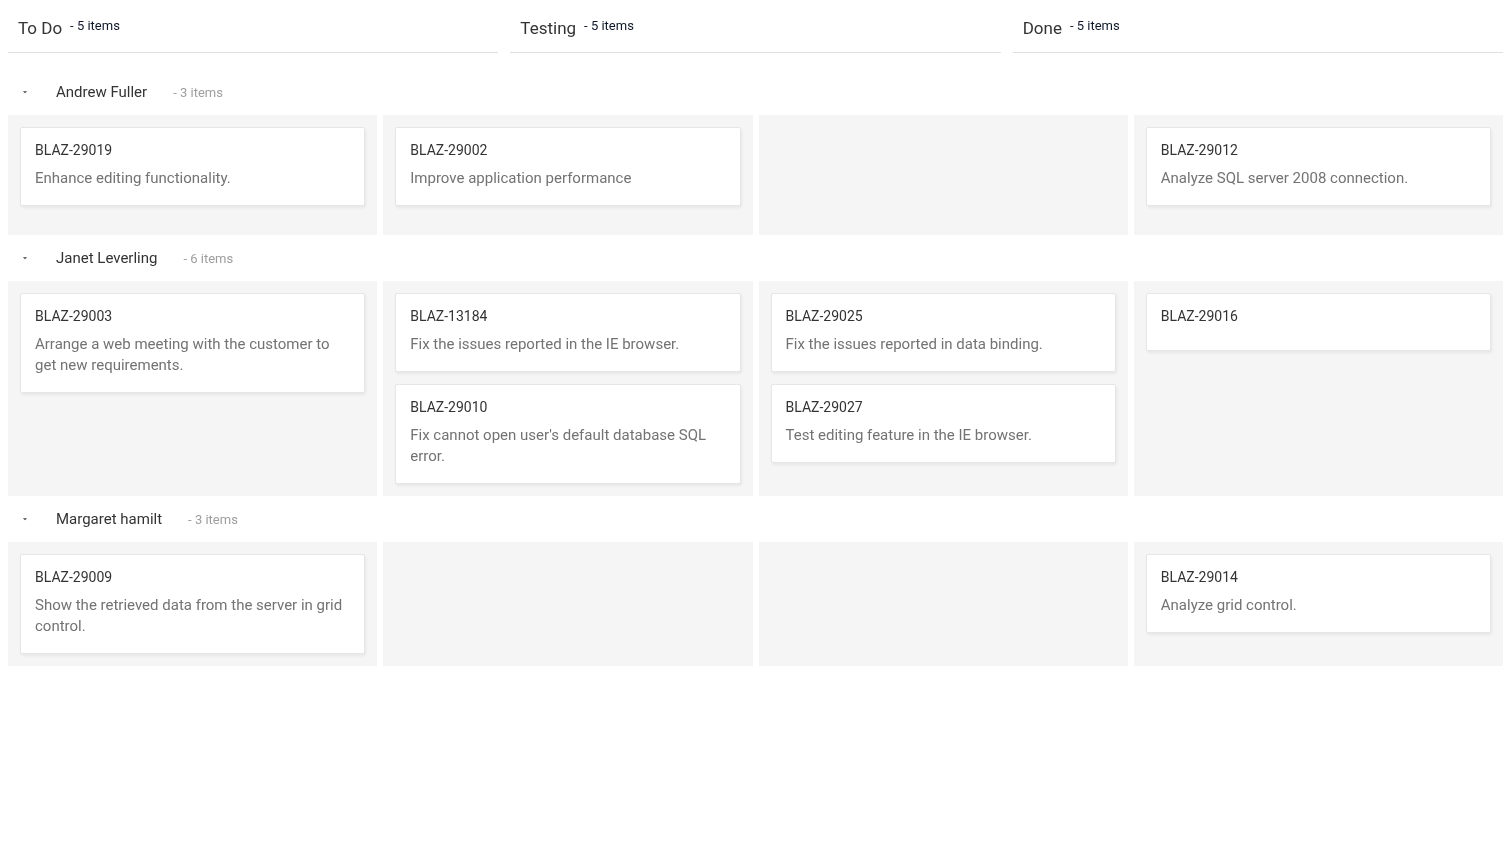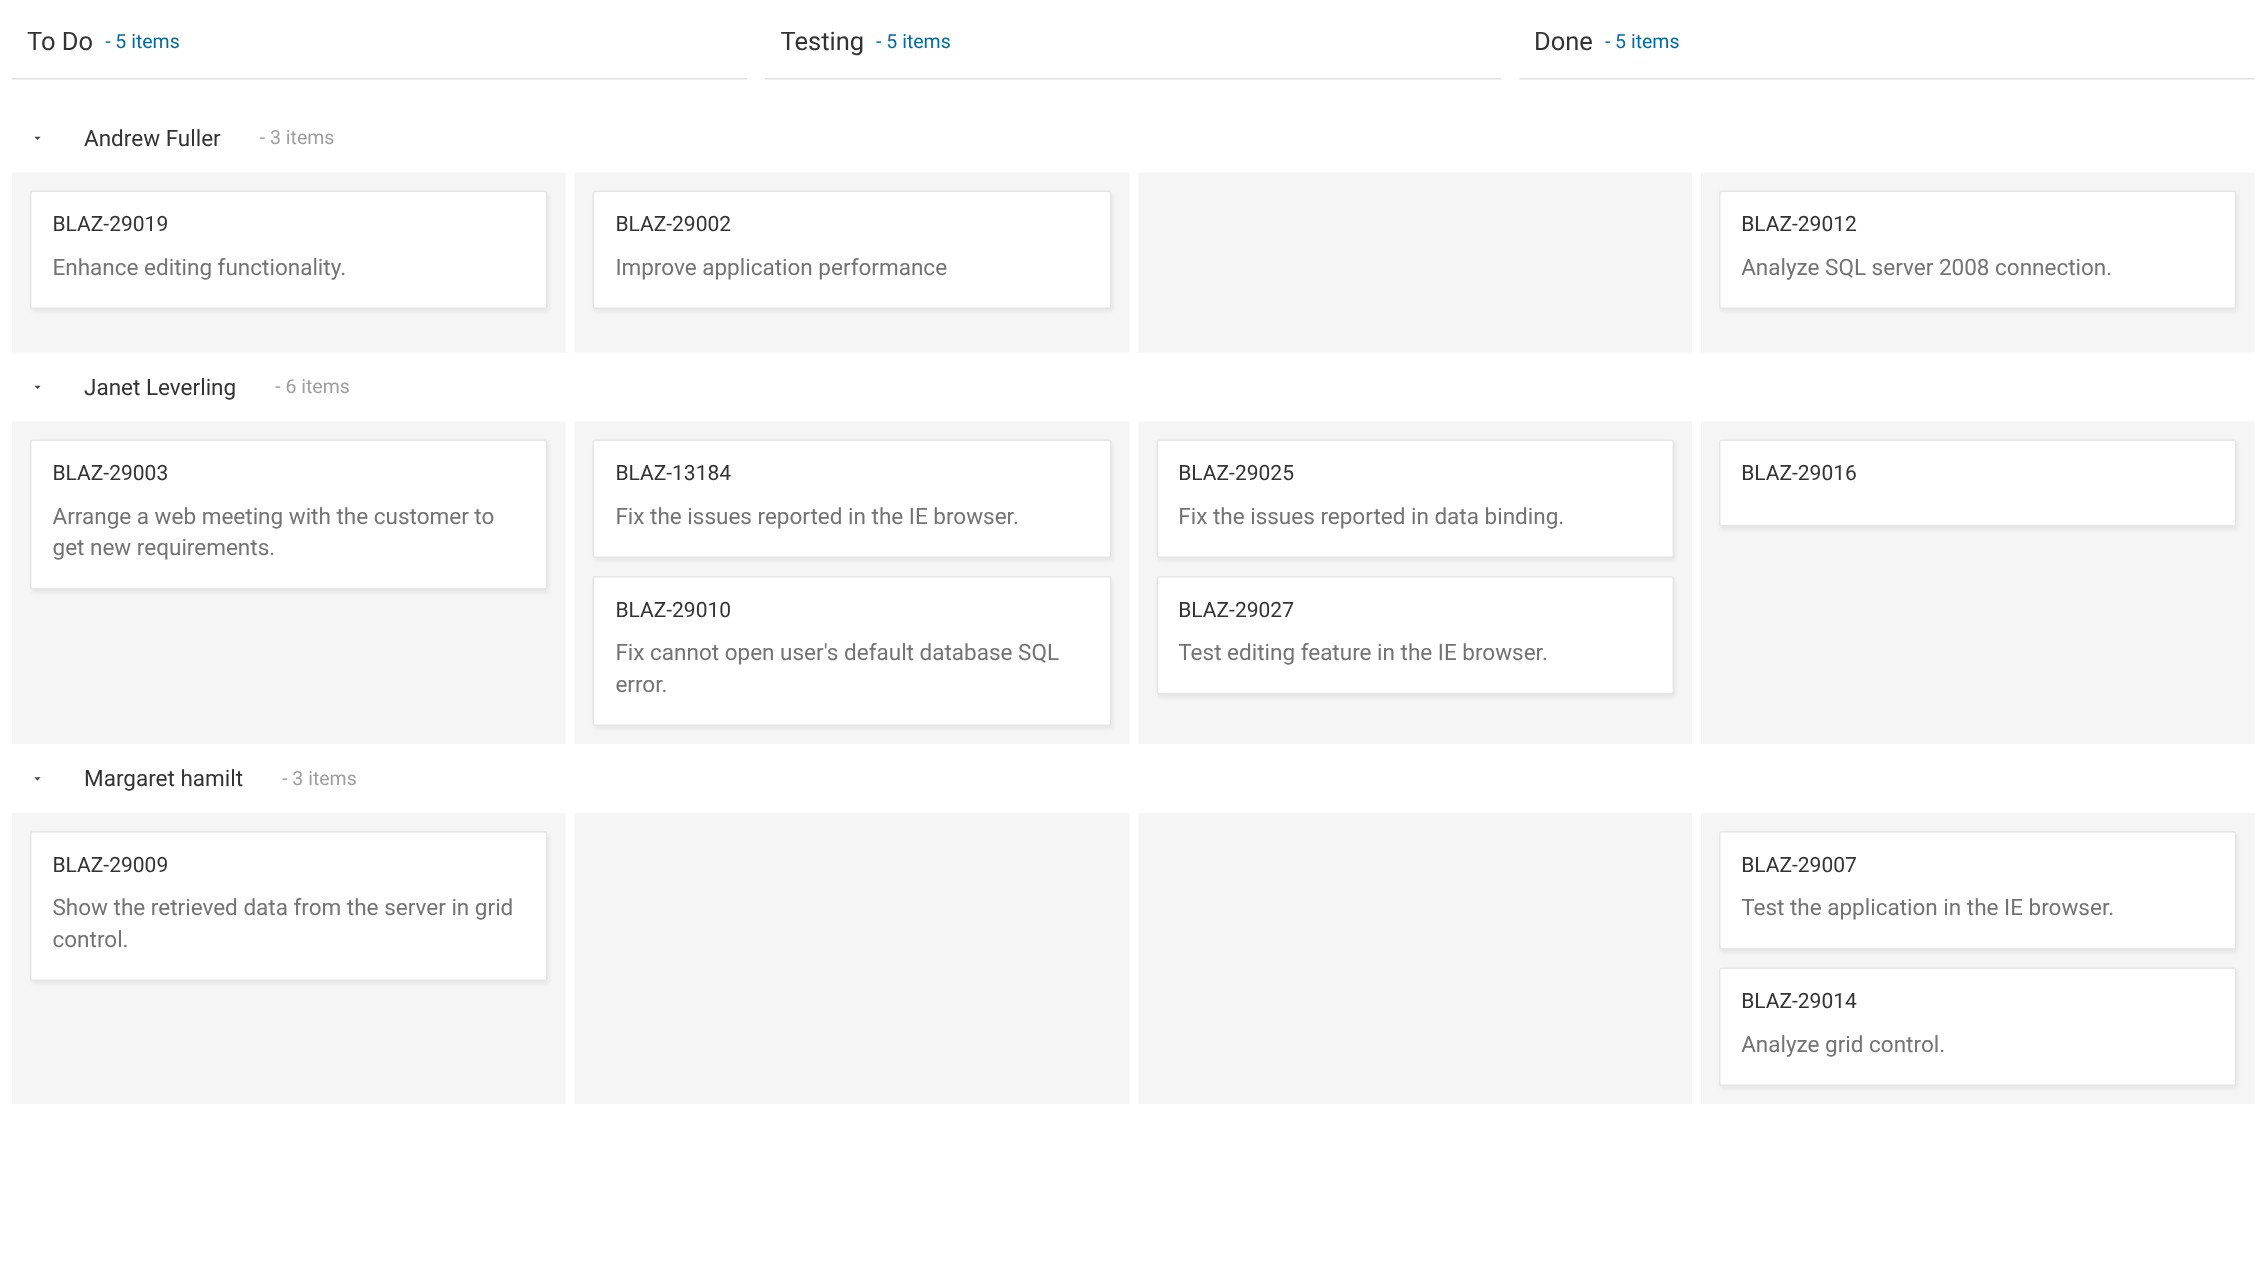--- a/index.html
+++ b/index.html
@@ -14,34 +14,34 @@
       gap: 12px;
       padding: 8px;
       width: 1511px;
     }
     .column {
       flex: 1;
       min-width: 0;
     }
     .column-header {
       display: flex;
-      align-items: center;
+      align-items: flex-start;
       gap: 8px;
       padding: 10px 10px 14px 10px;
       border-bottom: 1px solid #e0e0e0;
       margin-bottom: 8px;
     }
     .column-title {
       font-size: 17px;
       color: #333;
       font-weight: 400;
     }
     .column-count {
       font-size: 13px;
-      color: #0369a1;
+      color: #0f172a;
     }
     .swimlane {
       display: flex;
       gap: 6px;
       padding: 0 8px;
       width: 1511px;
       box-sizing: border-box;
     }
     .swimlane-header {
       display: flex;
@@ -203,22 +203,18 @@
       <div class="lane-cell">
         <div class="card">
           <div class="card-id">BLAZ-29009</div>
           <div class="card-summary">Show the retrieved data from the server in grid control.</div>
         </div>
       </div>
       <div class="lane-cell"></div>
       <div class="lane-cell"></div>
       <div class="lane-cell">
         <div class="card">
-          <div class="card-id">BLAZ-29007</div>
-          <div class="card-summary">Test the application in the IE browser.</div>
-        </div>
-        <div class="card">
           <div class="card-id">BLAZ-29014</div>
           <div class="card-summary">Analyze grid control.</div>
         </div>
       </div>
     </div>
   </div>
 
 </body></html>

